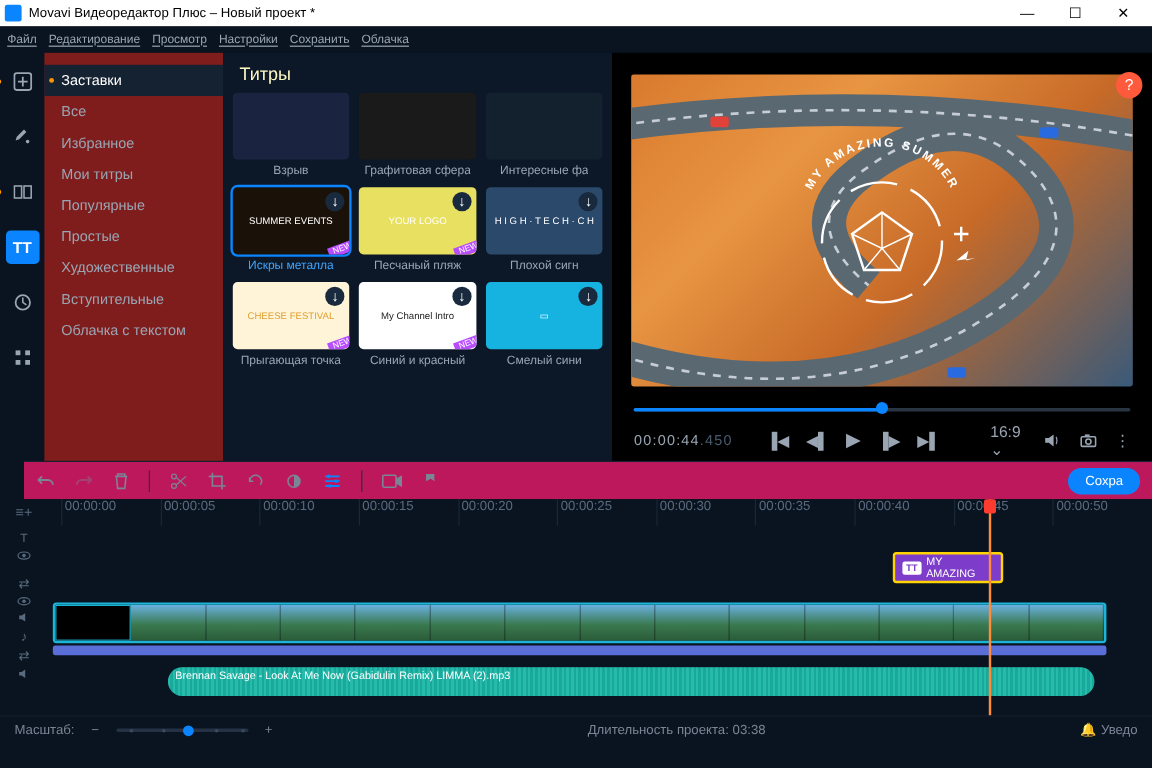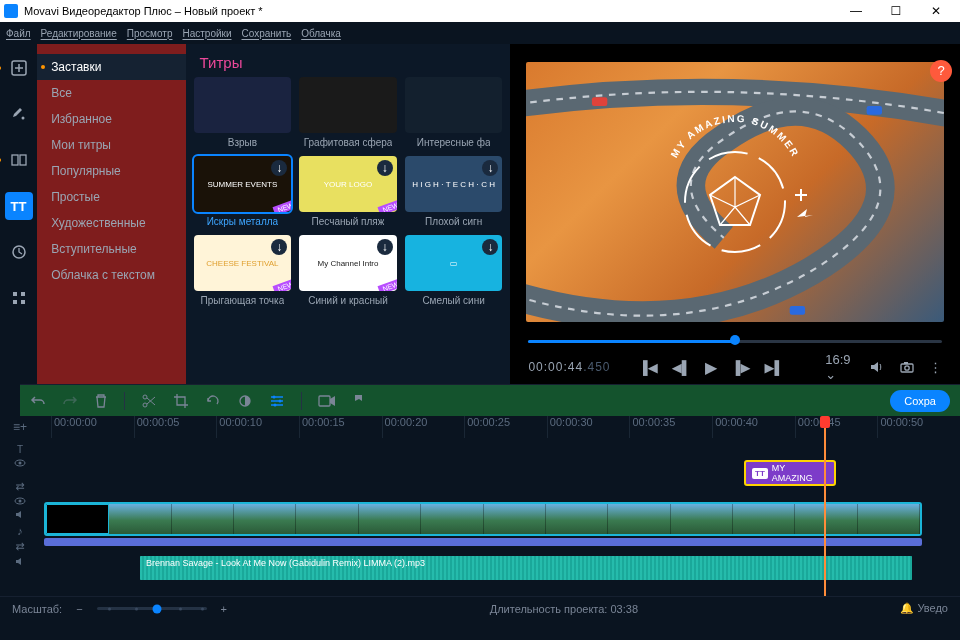--- a/index.html
+++ b/index.html
@@ -25,21 +25,21 @@
 .rail .dot::before { content:""; position:absolute; left:-8px; width:4px; height:4px; border-radius:50%; background:#ff9500; }
 
 
 .sidebar { width:160px; background:#7f1d1d; padding:10px 0; }
 .sidebar .cat { padding:6px 14px; font-size:12px; cursor:pointer; color:#9aa5b3; position:relative; }
 .sidebar .cat.active { background:#152232; color:#fff; }
 .sidebar .cat.active::before { content:""; position:absolute; left:4px; top:50%; transform:translateY(-50%); width:4px; height:4px; border-radius:50%; background:#ff9500; }
 
 
 .gallery { width:350px; background:#0c1827; display:flex; flex-direction:column; }
-.gallery-head { padding:10px 14px 6px; font-size:15px; color:#ec4899; }
+.gallery-head { padding:10px 14px 6px; font-size:15px; color:#fef9c3; }
 .gallery-grid { flex:1; overflow:hidden; padding:0 8px; display:grid; grid-template-columns:repeat(3,1fr); gap:8px; align-content:start; }
 .tile { display:flex; flex-direction:column; align-items:center; }
 .thumb { width:100%; height:56px; border-radius:4px; position:relative; overflow:hidden; display:flex; align-items:center; justify-content:center; font-size:8px; color:#fff; text-align:center; cursor:pointer; }
 .thumb .addbtn { position:absolute; top:4px; right:4px; width:16px; height:16px; border-radius:50%; background:#1a2a3e; color:#fff; font-size:12px; line-height:16px; text-align:center; }
 .thumb .newtag { position:absolute; bottom:0; right:0; background:#b84dff; color:#fff; font-size:7px; padding:1px 4px; transform:rotate(-20deg) translate(6px,2px); }
 .tile-label { font-size:10px; color:#9aa5b3; margin-top:4px; white-space:nowrap; overflow:hidden; text-overflow:ellipsis; max-width:100%; }
 .tile.selected .thumb { outline:2px solid #0a84ff; }
 .tile.selected .tile-label { color:#3ea6ff; }
 
 
@@ -54,41 +54,41 @@
 .preview-seek .prog { position:absolute; top:50%; left:0; height:3px; background:#0a84ff; border-radius:2px; width:50%; }
 .preview-seek .knob { position:absolute; top:50%; left:50%; width:10px; height:10px; background:#0a84ff; border-radius:50%; transform:translate(-50%,-50%); }
 
 .preview-ctrl { height:34px; display:flex; align-items:center; padding:0 18px; gap:14px; color:#9aa5b3; font-size:12px; }
 .preview-ctrl .tc { font-family:monospace; font-size:12px; letter-spacing:1px; }
 .preview-ctrl .tc .ms { color:#4a5a6e; }
 .preview-ctrl .spacer { flex:1; }
 .preview-ctrl .pbtn { cursor:pointer; font-size:13px; }
 
 
-.toolbar { height:32px; background:#14532d; display:flex; align-items:center; padding:0 10px; gap:16px; color:#7a8596; font-size:13px; border-top:1px solid #162030;margin-left:20px; }
+.toolbar { height:32px; background:#be185d; display:flex; align-items:center; padding:0 10px; gap:16px; color:#7a8596; font-size:13px; border-top:1px solid #162030;margin-left:20px; }
 .toolbar .sep { width:1px; height:18px; background:#243244; }
 .toolbar .tbtn { cursor:pointer; }
 .toolbar .tbtn.active { color:#0a84ff; }
 .toolbar .grow { flex:1; }
 .save-pill { background:#0a84ff; color:#fff; padding:5px 14px; border-radius:14px; font-size:11px; cursor:pointer; }
 
 
 .timeline { background:#0a1420; height:180px; display:flex; flex-direction:column; position:relative; }
 .tl-ruler { height:22px; display:flex; margin-left:40px; font-size:11px; color:#5a6a7e; position:relative;padding-left:11px; }
 .tl-ruler .tick { flex:1; border-left:1px solid #1a2735; padding-left:2px; }
 .tl-track { display:flex; align-items:center; height:46px; }
 .tl-trackhead { width:40px; display:flex; flex-direction:column; align-items:center; gap:3px; color:#5a6a7e; font-size:11px; }
 .tl-trackbody { flex:1; position:relative; margin-right:8px; }
 
 .title-clip { position:absolute; top:4px; height:26px; background:#7d3cc9; border:2px solid #ffd400; border-radius:3px; display:flex; align-items:center; padding:0 6px; gap:4px; font-size:9px; color:#fff; }
 .video-strip { position:absolute; top:2px; left:4px; height:34px; display:flex; border:2px solid #1bb5d8; border-radius:3px; overflow:hidden; right:30px; }
 .video-strip .frame { flex:1; background:linear-gradient(180deg,#6ab0e0 0%,#3a7a50 55%,#2a5a38 100%); border-right:1px solid rgba(0,0,0,.3); }
 .video-strip .frame:first-child { background:#000; border:1px solid #1bb5d8; }
 .video-underbar { position:absolute; top:38px; left:4px; right:30px; height:8px; background:#5a6ed8; border-radius:2px; }
-.audio-clip { position:absolute; top:10px; left:100px; right:40px; height:24px; background:#1aa89a; border-radius:1px; overflow:hidden; }
+.audio-clip { position:absolute; top:10px; left:100px; right:40px; height:24px; background:#1aa89a; border-radius:12px; overflow:hidden; }
 .audio-clip .label { font-size:9px; color:#fff; padding:2px 6px; position:relative; z-index:1; white-space:nowrap; }
 .audio-wave { position:absolute; inset:0; background:repeating-linear-gradient(90deg,#2dc9b8 0 2px,#1aa89a 2px 4px); opacity:.6; }
 
 .playhead { position:absolute; top:0; bottom:0; width:2px; background:#ff8c3a; left:calc(40px + 83%*0 + 784px); pointer-events:none; }
 .playhead::before { content:""; position:absolute; top:0; left:-4px; width:10px; height:12px; background:#ff3b30; border-radius:2px; }
 
 .add-track { width:40px; height:22px; display:flex; align-items:center; justify-content:center; color:#5a6a7e; }
 
 
 .status { height:24px; background:#0a1420; border-top:1px solid #162030; display:flex; align-items:center; padding:0 12px; gap:14px; font-size:11px; color:#7a8596; }

